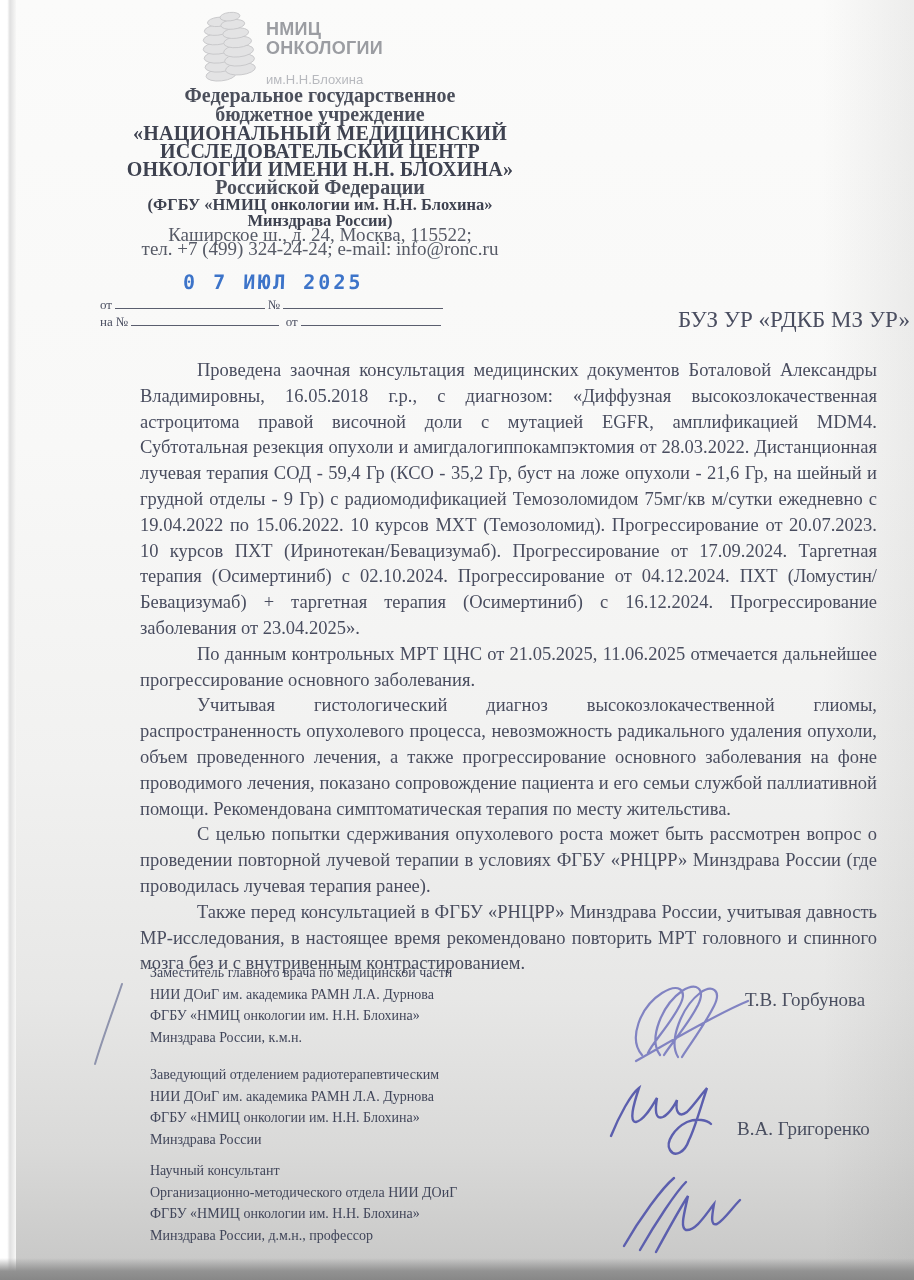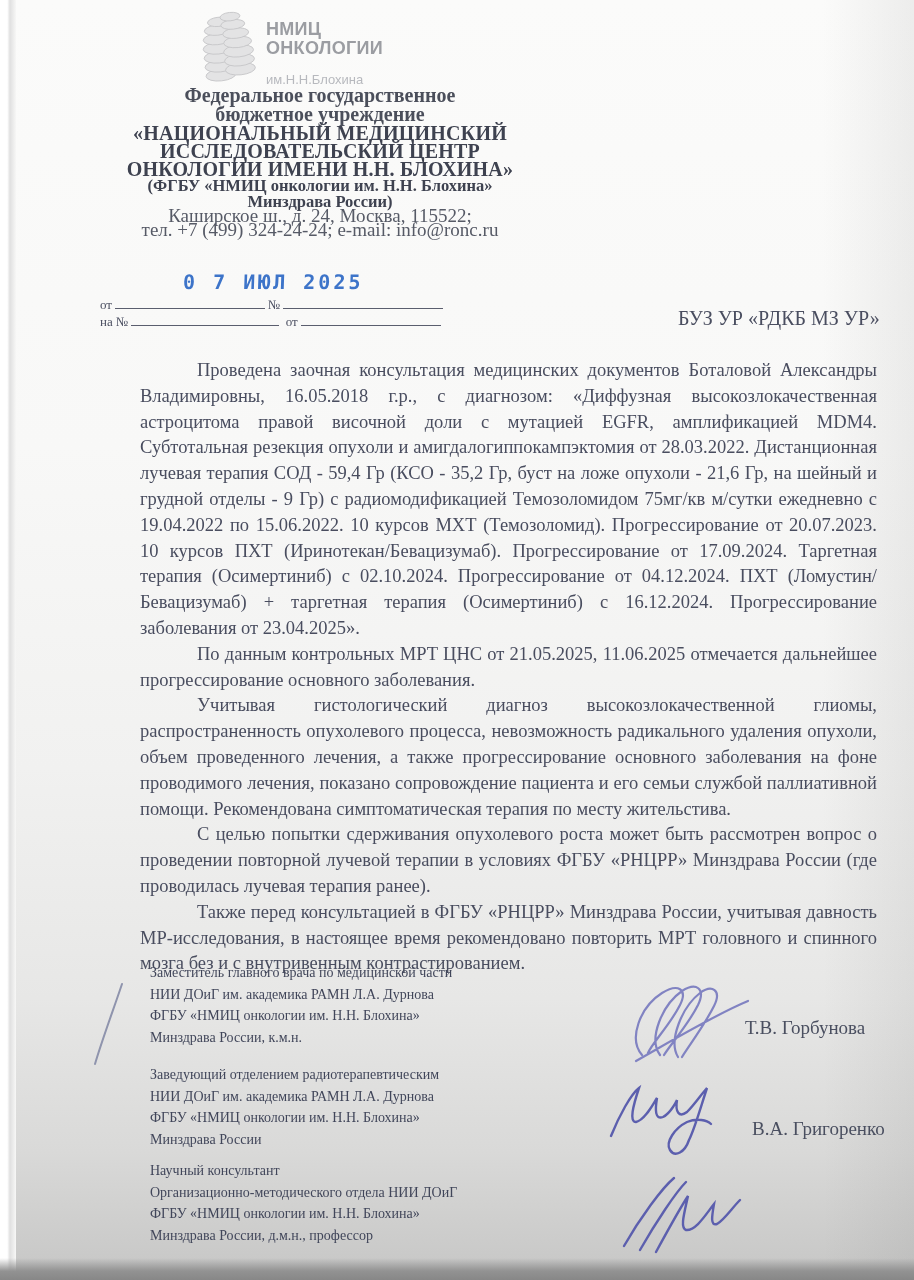--- a/index.html
+++ b/index.html
@@ -32,32 +32,32 @@
   
   .stamp{position:absolute;left:183px;top:270px;font-family:"DejaVu Sans Mono",monospace;
     font-size:20px;font-weight:bold;color:#3d74c9;letter-spacing:3px;transform:skewX(-2deg);}
 
   
   .ref{position:absolute;left:100px;font-size:13px;color:#4a4e60;}
   .ref-row1{top:293px;}
   .ref-row2{top:310px;}
   .uline{display:inline-block;border-bottom:1.6px solid #5a5e6e;height:15px;margin:0 3px;vertical-align:baseline;}
   .w150{width:150px;} .w160{width:160px;} .w148{width:148px;} .w140{width:140px;}
-  .recipient{position:absolute;left:678px;top:307px;width:220px;font-size:20px;color:#4a4e60;white-space:nowrap;}
+  .recipient{position:absolute;left:678px;top:307px;width:220px;font-size:23px;color:#4a4e60;white-space:nowrap;}
 
   
   .body-text{position:absolute;left:140px;top:358px;width:737px;
     font-size:18.5px;line-height:25.8px;color:#494d5f;text-align:justify;}
   .body-text p{margin:0;text-indent:57px;}
 
   
   .sig-block{position:absolute;left:150px;font-size:14px;line-height:21.5px;color:#41465a;}
   .sig-b1{top:962px;} .sig-b2{top:1064px;} .sig-b3{top:1160px;}
   .sig-name{position:absolute;font-size:19px;color:#4a4f60;white-space:nowrap;}
-  .sig-n1{left:745px;top:1017px;} .sig-n2{left:737px;top:1118px;margin-left:15px;} .sig-n3{left:747px;top:1280px;text-align:right;}
+  .sig-n1{left:745px;top:989px;} .sig-n2{left:737px;top:1118px;} .sig-n3{left:747px;top:1280px;text-align:right;}
   .sig-svg{position:absolute;}
   .sig-s1{left:628px;top:981px;} .sig-s2{left:605px;top:1080px;} .sig-s3{left:620px;top:1176px;}
   .slash-svg{position:absolute;left:90px;top:980px;}
 </style>
 </head>
 <body>
 
 <div class="page">
   <div class="edge-crease"></div>
 
@@ -86,20 +86,21 @@
       <div class="logo-sub">им.Н.Н.Блохина</div>
     </div>
   </div>
 
   <div class="org-block">
     <div class="org-l">Федеральное государственное</div>
     <div class="org-l">бюджетное учреждение</div>
     <div class="org-b">«НАЦИОНАЛЬНЫЙ МЕДИЦИНСКИЙ</div>
     <div class="org-b">ИССЛЕДОВАТЕЛЬСКИЙ ЦЕНТР</div>
     <div class="org-b">ОНКОЛОГИИ ИМЕНИ Н.Н. БЛОХИНА»</div>
+    <div class="org-l">Российской Федерации</div>
     <div class="org-f">(ФГБУ «НМИЦ онкологии им. Н.Н. Блохина»</div>
     <div class="org-f">Минздрава России)</div>
     <div class="org-s">Каширское ш., д. 24, Москва, 115522;</div>
     <div class="org-s">тел. +7 (499) 324-24-24; e-mail: info@ronc.ru</div>
   </div>
 
   <div class="stamp">0 7 ИЮЛ 2025</div>
 
   <div class="ref ref-row1">
     <span>от</span><span class="uline w150"></span><span>№</span><span class="uline w160"></span>

